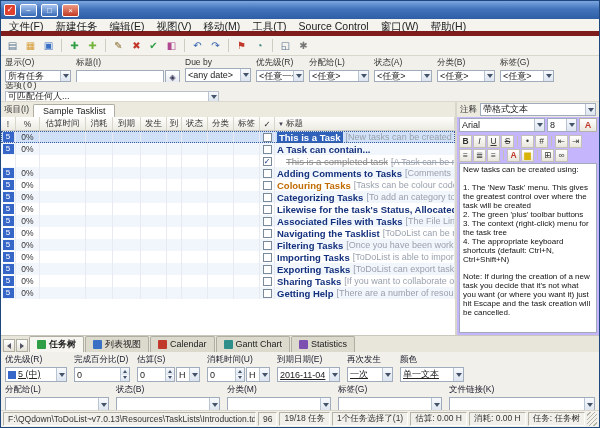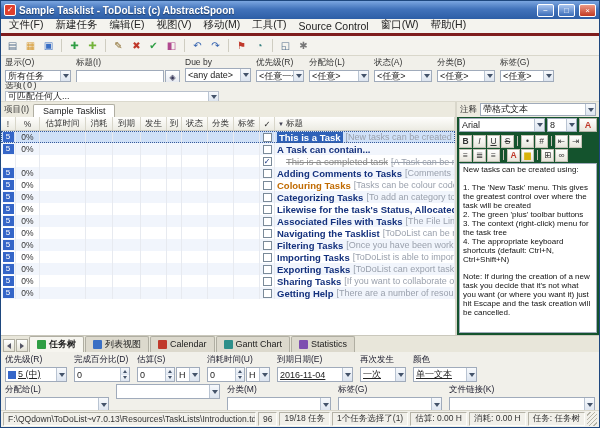--- a/index.html
+++ b/index.html
@@ -8,21 +8,21 @@
   .window{width:600px;height:428px;border:1px solid #1e477e;display:flex;flex-direction:column;background:#f1f0ea;}
 
   
   .titlebar{height:18px;flex:0 0 18px;background:linear-gradient(180deg,#7ba6e0,#4273bb 45%,#2d5ea6);display:flex;align-items:center;padding:0 3px;gap:3px;}
   .app-icon{width:12px;height:12px;background:#e0402e;border:1px solid #fff;border-radius:2px;color:#fff;font-size:8px;line-height:10px;text-align:center;flex:0 0 12px;}
   .title-text{color:#fff;font-size:10px;font-weight:bold;flex:1;white-space:nowrap;overflow:hidden;text-shadow:0 1px 1px rgba(0,0,0,.45);}
   .win-btn{width:17px;height:13px;border:1px solid #fff;border-radius:2px;background:linear-gradient(#a8c4ee,#3a6cb8);color:#fff;font-size:8px;line-height:11px;text-align:center;margin-left:1px;}
   .win-btn.close{background:linear-gradient(#ef9a85,#c03a24);}
 
   
-  .menubar{height:17px;flex:0 0 17px;display:flex;align-items:flex-end;background:#f4f3ee;border-bottom:3px solid #7f1d1d;font-size:10.5px;padding-left:2px;}
+  .menubar{height:17px;flex:0 0 17px;display:flex;align-items:flex-start;background:#f4f3ee;border-bottom:5px solid #7f1d1d;font-size:10.5px;padding-left:2px;}
   .menu-item{padding:1px 6px;white-space:nowrap;}
 
   
   .toolbar{height:20px;flex:0 0 20px;display:flex;align-items:center;background:#f4f3ee;border-bottom:1px solid #d9d7cb;padding:0 3px;}
   .tb-group{display:flex;align-items:center;gap:1px;}
   .tb-btn{width:17px;height:16px;display:flex;align-items:center;justify-content:center;border:1px solid transparent;border-radius:2px;}
   .tb-glyph{font-size:10px;line-height:10px;}
   .tb-sep{width:1px;height:13px;background:#cfcdc1;margin:0 3px;}
   .search-box{width:98px;height:15px;background:#fff;border:1px solid #9aa7bd;display:flex;align-items:center;font-size:9px;color:#8a8a8a;padding-left:3px;margin:0 6px;}
   .search-text{flex:1;white-space:nowrap;overflow:hidden;}
@@ -75,21 +75,21 @@
   .pchip{background:#3566c8;color:#fff;font-size:8px;width:11px;height:10px;line-height:10px;text-align:center;display:inline-block;}
   .pchip.small{width:8px;height:8px;flex:0 0 8px;margin-right:2px;}
   .cbx{width:9px;height:9px;border:1px solid #7a8a99;background:#fff;font-size:8px;line-height:8px;color:#14317d;text-align:center;}
   .task-title{font-weight:bold;color:#14317d;font-size:9.5px;}
   .sel .task-title{background:#2f62b8;color:#fff;padding:0 2px;}
   .task-preview{color:#9aa1ad;font-size:9px;}
   .completed .task-title{color:#8c8c8c;font-weight:normal;text-decoration:line-through;}
   .completed .task-preview{text-decoration:line-through;}
 
   
-  .cpanel{flex:1;display:flex;flex-direction:column;min-width:0;background:#14532d;}
+  .cpanel{flex:1;display:flex;flex-direction:column;min-width:0;background:#c4b5fd;}
   .font-row{height:17px;flex:0 0 17px;display:flex;gap:2px;padding:1px 2px;}
   .font-combo{flex:1;height:14px;}
   .size-combo{width:30px;flex:0 0 30px;height:14px;}
   .color-btn{width:18px;flex:0 0 18px;height:14px;border:1px solid #b4b2a6;background:linear-gradient(#fff,#e8e6dc);color:#c0392b;font-weight:bold;font-size:9px;display:flex;align-items:center;justify-content:center;}
   .fmt-row{height:14px;flex:0 0 14px;display:flex;gap:1px;padding:0 2px;align-items:center;}
   .fmt-btn{width:13px;height:13px;border:1px solid #c3c1b5;background:linear-gradient(#fff,#e8e6dc);font-size:8.5px;display:flex;align-items:center;justify-content:center;color:#333;}
   .fmt-sep{width:1px;height:10px;background:#c3c1b5;margin:0 2px;}
   .g-b{font-weight:bold;} .g-i{font-style:italic;} .g-u{text-decoration:underline;} .g-s{text-decoration:line-through;}
   .g-color{color:#c0392b;font-weight:bold;} .g-hl{color:#d8b40a;}
   .comment-text{flex:1;background:#fff;border:1px solid #a0abbb;margin:1px 2px 2px;padding:2px 3px;font-size:8px;line-height:1.12;white-space:pre-wrap;overflow:hidden;color:#111;}
@@ -127,21 +127,20 @@
   .sb-panels{display:flex;gap:2px;}
   .grip{width:10px;background:repeating-linear-gradient(135deg,transparent 0 2px,#b5b3a7 2px 3px);}
 </style>
 </head>
 <body>
 
 <div class="window">
 
   <div class="titlebar">
     <div class="app-icon">✓</div>
-    <div class="title-text">Sample Tasklist - ToDoList (c) AbstractSpoon</div>
     <div class="win-btn">−</div>
     <div class="win-btn">□</div>
     <div class="win-btn close">×</div>
   </div>
 
   <div class="menubar">
       <div class="menu-item">文件(F)</div>
       <div class="menu-item">新建任务</div>
       <div class="menu-item">编辑(E)</div>
       <div class="menu-item">视图(V)</div>
@@ -747,21 +746,21 @@
             </div>
             <div class="combo unit-combo">
               <span class="combo-val">H</span>
               <span class="combo-arrow"></span>
             </div>
           </div>
         </div>
         <div class="attr-field">
           <div class="attr-label">到期日期(E)</div>
           <div class="attr-ctrl-row">
-            <div class="combo attr-combo" style="width: 76px;">
+            <div class="combo attr-combo" style="width: 63px;">
               <span class="combo-val">2016-11-04</span>
               <span class="combo-arrow"></span>
             </div>
           </div>
         </div>
         <div class="attr-field">
           <div class="attr-label">再次发生</div>
           <div class="attr-ctrl-row">
             <div class="combo attr-combo" style="width: 46px;">
               <span class="combo-val">一次</span>
@@ -783,20 +782,21 @@
         <div class="attr-field">
           <div class="attr-label">分配给(L)</div>
           <div class="attr-ctrl-row">
             <div class="combo attr-combo" style="width: 104px;">
               <span class="combo-val"></span>
               <span class="combo-arrow"></span>
             </div>
           </div>
         </div>
         <div class="attr-field">
+          <div class="attr-label">状态(B)</div>
           <div class="attr-ctrl-row">
             <div class="combo attr-combo" style="width: 104px;">
               <span class="combo-val"></span>
               <span class="combo-arrow"></span>
             </div>
           </div>
         </div>
         <div class="attr-field">
           <div class="attr-label">分类(M)</div>
           <div class="attr-ctrl-row">

